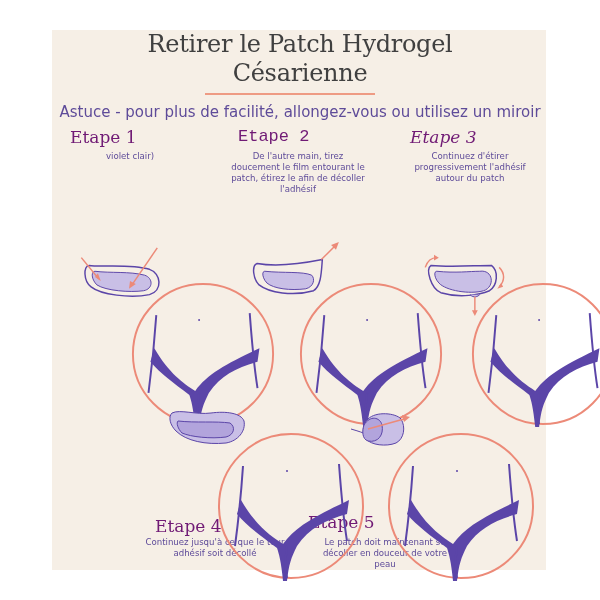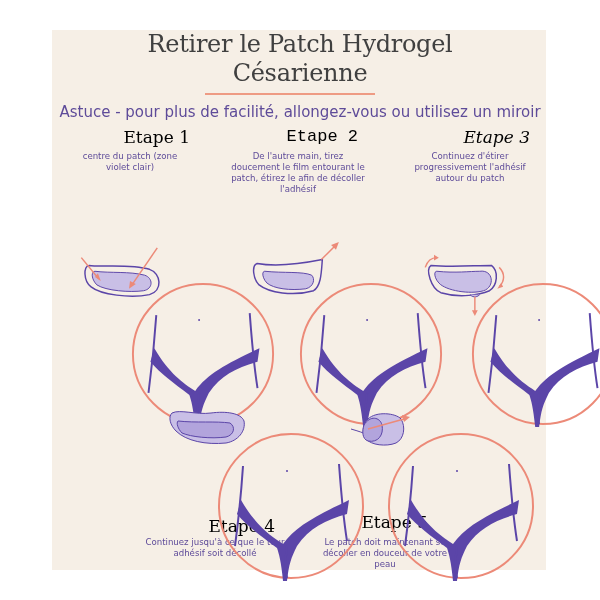--- a/index.html
+++ b/index.html
@@ -17,43 +17,42 @@
       line-height: 29px; letter-spacing: -0.3px;
     }
     .divider {
       position: absolute; left: 205px; top: 93px; width: 170px; height: 2px; background: #ee9b84;
     }
     .tip {
       position: absolute; left: 0; top: 103px; width: 600px; text-align: center;
       color: #5e4b99; font-size: 15px;
     }
     .step-title {
-      position: absolute; text-align: right; font-family: "DejaVu Serif", serif;
-      color: #000000; font-size: 17px; line-height: 20px;
+      position: absolute; text-align: left; font-family: "DejaVu Serif", serif;
+      color: #701a75; font-size: 17px; line-height: 20px;
     }
     .step-desc {
       position: absolute; text-align: center; color: #5e4b99; font-size: 8.6px; line-height: 11px;
     }
     svg.circle { position: absolute; overflow: visible; }
   </style>
 </head>
 <body>
 
 <div class="panel"></div>
 
 <div class="title">
   <div>Retirer le Patch Hydrogel</div>
   <div>Césarienne</div>
 </div>
 <div class="divider"></div>
 <div class="tip">Astuce - pour plus de facilité, allongez-vous ou utilisez un miroir</div>
 
 <div class="step-title" style="left:70px;top:127px;width:120px;">Etape 1</div>
 <div class="step-desc" style="left:50px;top:151px;width:160px;">
-  <div>centre du patch (zone</div>
   <div>violet clair)</div>
 </div>
 
 <div class="step-title" style="left:238px;top:127px;width:120px;font-family:Liberation Mono, monospace;">Etape 2</div>
 <div class="step-desc" style="left:208px;top:151px;width:180px;">
   <div>De l'autre main, tirez</div>
   <div>doucement le film entourant le</div>
   <div>patch, étirez le afin de décoller</div>
   <div>l'adhésif</div>
 </div>

